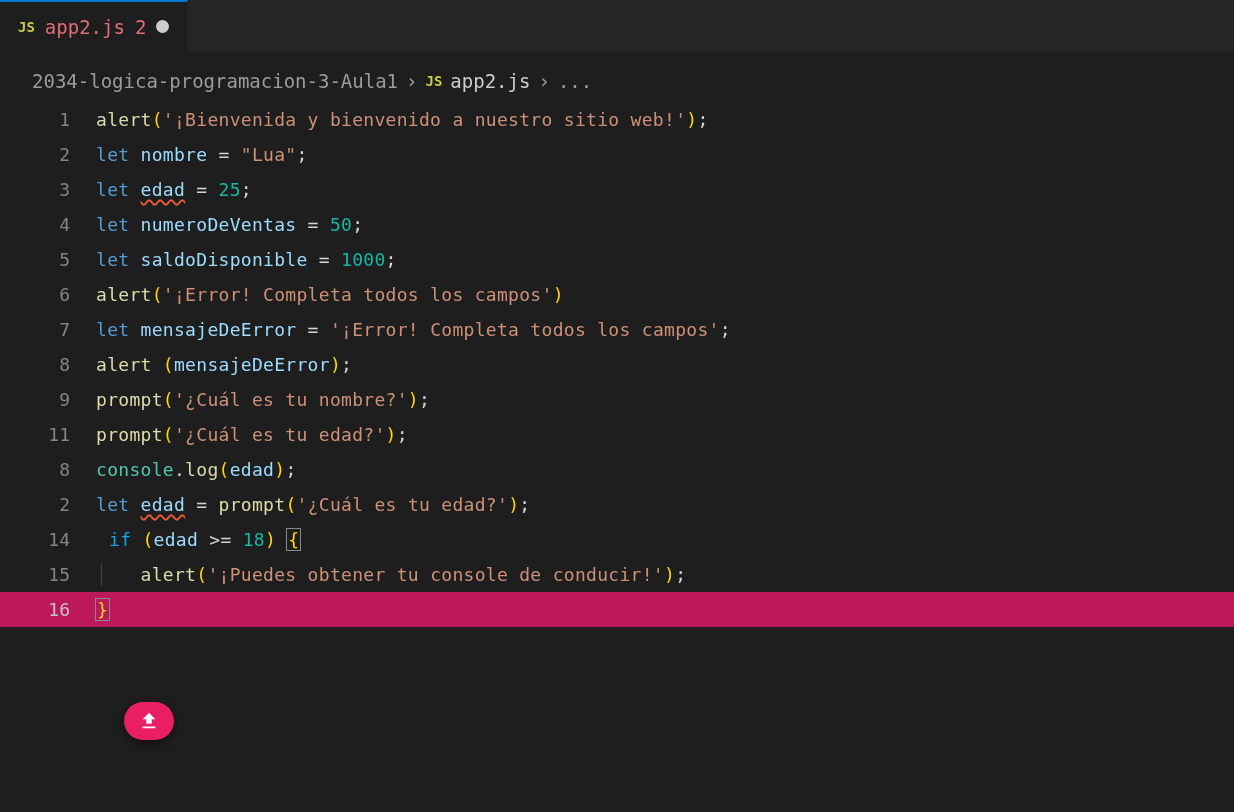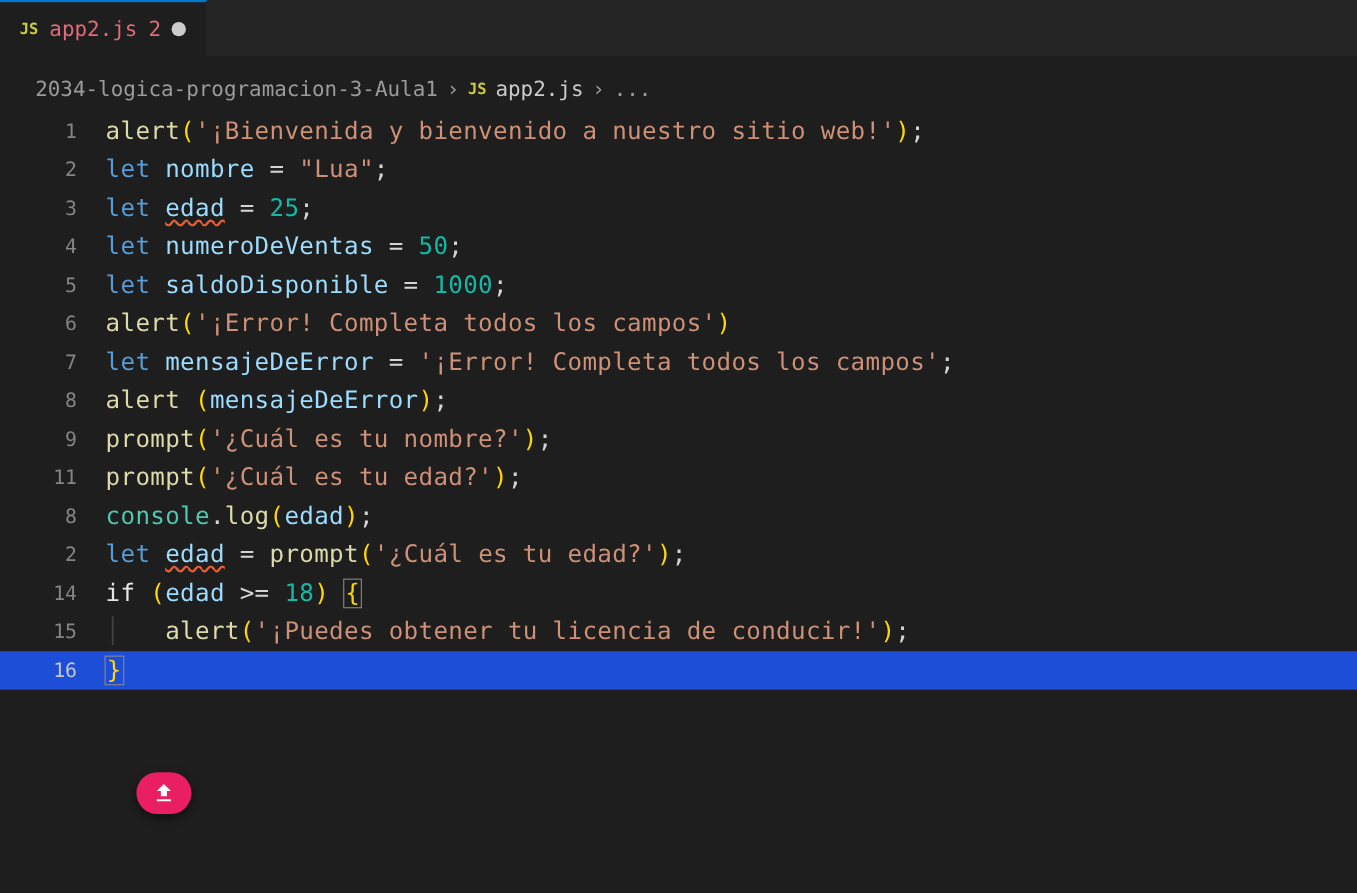--- a/index.html
+++ b/index.html
@@ -59,31 +59,31 @@
     }
     .gutter {
       width: 96px;
       color: #858585;
       text-align: right;
       padding-right: 26px;
       font-size: 18px;
       user-select: none;
     }
     .line.active .gutter { color: #c6c6c6; }
-    .line.active { background: #1d4ed8; }
-    .code { font-size: 22px; letter-spacing: 0.3px; }
+    .line.active { background: #be185d; }
+    .code { font-size: 18px; letter-spacing: 0.3px; }
     .tok-func { color: #dcdcaa; }
     .tok-paren { color: #ffd602; }
     .tok-string { color: #ce9178; }
     .tok-punct { color: #d4d4d4; }
     .tok-keyword { color: #569cd6; }
     .tok-var { color: #9cdcfe; }
     .tok-num { color: #14b8a6; }
     .tok-prop { color: #4ec9b0; }
-    .tok-control { color: #e5e5e5; }
+    .tok-control { color: #0ea5e9; margin-left: 13px; }
     .tok-bracket-match { color: #ffd602; border:1px solid #888; padding:0 1px; margin:0 -1px; }
     .squiggle {
       text-decoration-line: underline;
       text-decoration-style: wavy;
       text-decoration-color: rgba(255,100,50,0.9);
       text-decoration-thickness: 1.5px;
       text-underline-offset: 3px;
     }
     .indent-guide { color:#404040; }
 
@@ -186,21 +186,21 @@
     <div class="code"><span class="tok-keyword">let</span><span> </span><span class="tok-var squiggle">edad</span><span class="tok-punct"> = </span><span class="tok-func">prompt</span><span class="tok-paren">(</span><span class="tok-string">'¿Cuál es tu edad?'</span><span class="tok-paren">)</span><span class="tok-punct">;</span></div>
   </div>
 
   <div class="line">
     <div class="gutter">14</div>
     <div class="code"><span class="tok-control">if</span><span> </span><span class="tok-paren">(</span><span class="tok-var">edad</span><span class="tok-punct"> &gt;= </span><span class="tok-num">18</span><span class="tok-paren">)</span><span> </span><span class="tok-bracket-match">{</span></div>
   </div>
 
   <div class="line">
     <div class="gutter">15</div>
-    <div class="code"><span class="indent-guide">│   </span><span class="tok-func">alert</span><span class="tok-paren">(</span><span class="tok-string">'¡Puedes obtener tu licencia de conducir!'</span><span class="tok-paren">)</span><span class="tok-punct">;</span></div>
+    <div class="code"><span class="indent-guide">│   </span><span class="tok-func">alert</span><span class="tok-paren">(</span><span class="tok-string">'¡Puedes obtener tu console de conducir!'</span><span class="tok-paren">)</span><span class="tok-punct">;</span></div>
   </div>
 
   <div class="line active">
     <div class="gutter">16</div>
     <div class="code"><span class="tok-bracket-match">}</span></div>
   </div>
 
 </div>
 
 <div class="fab">

